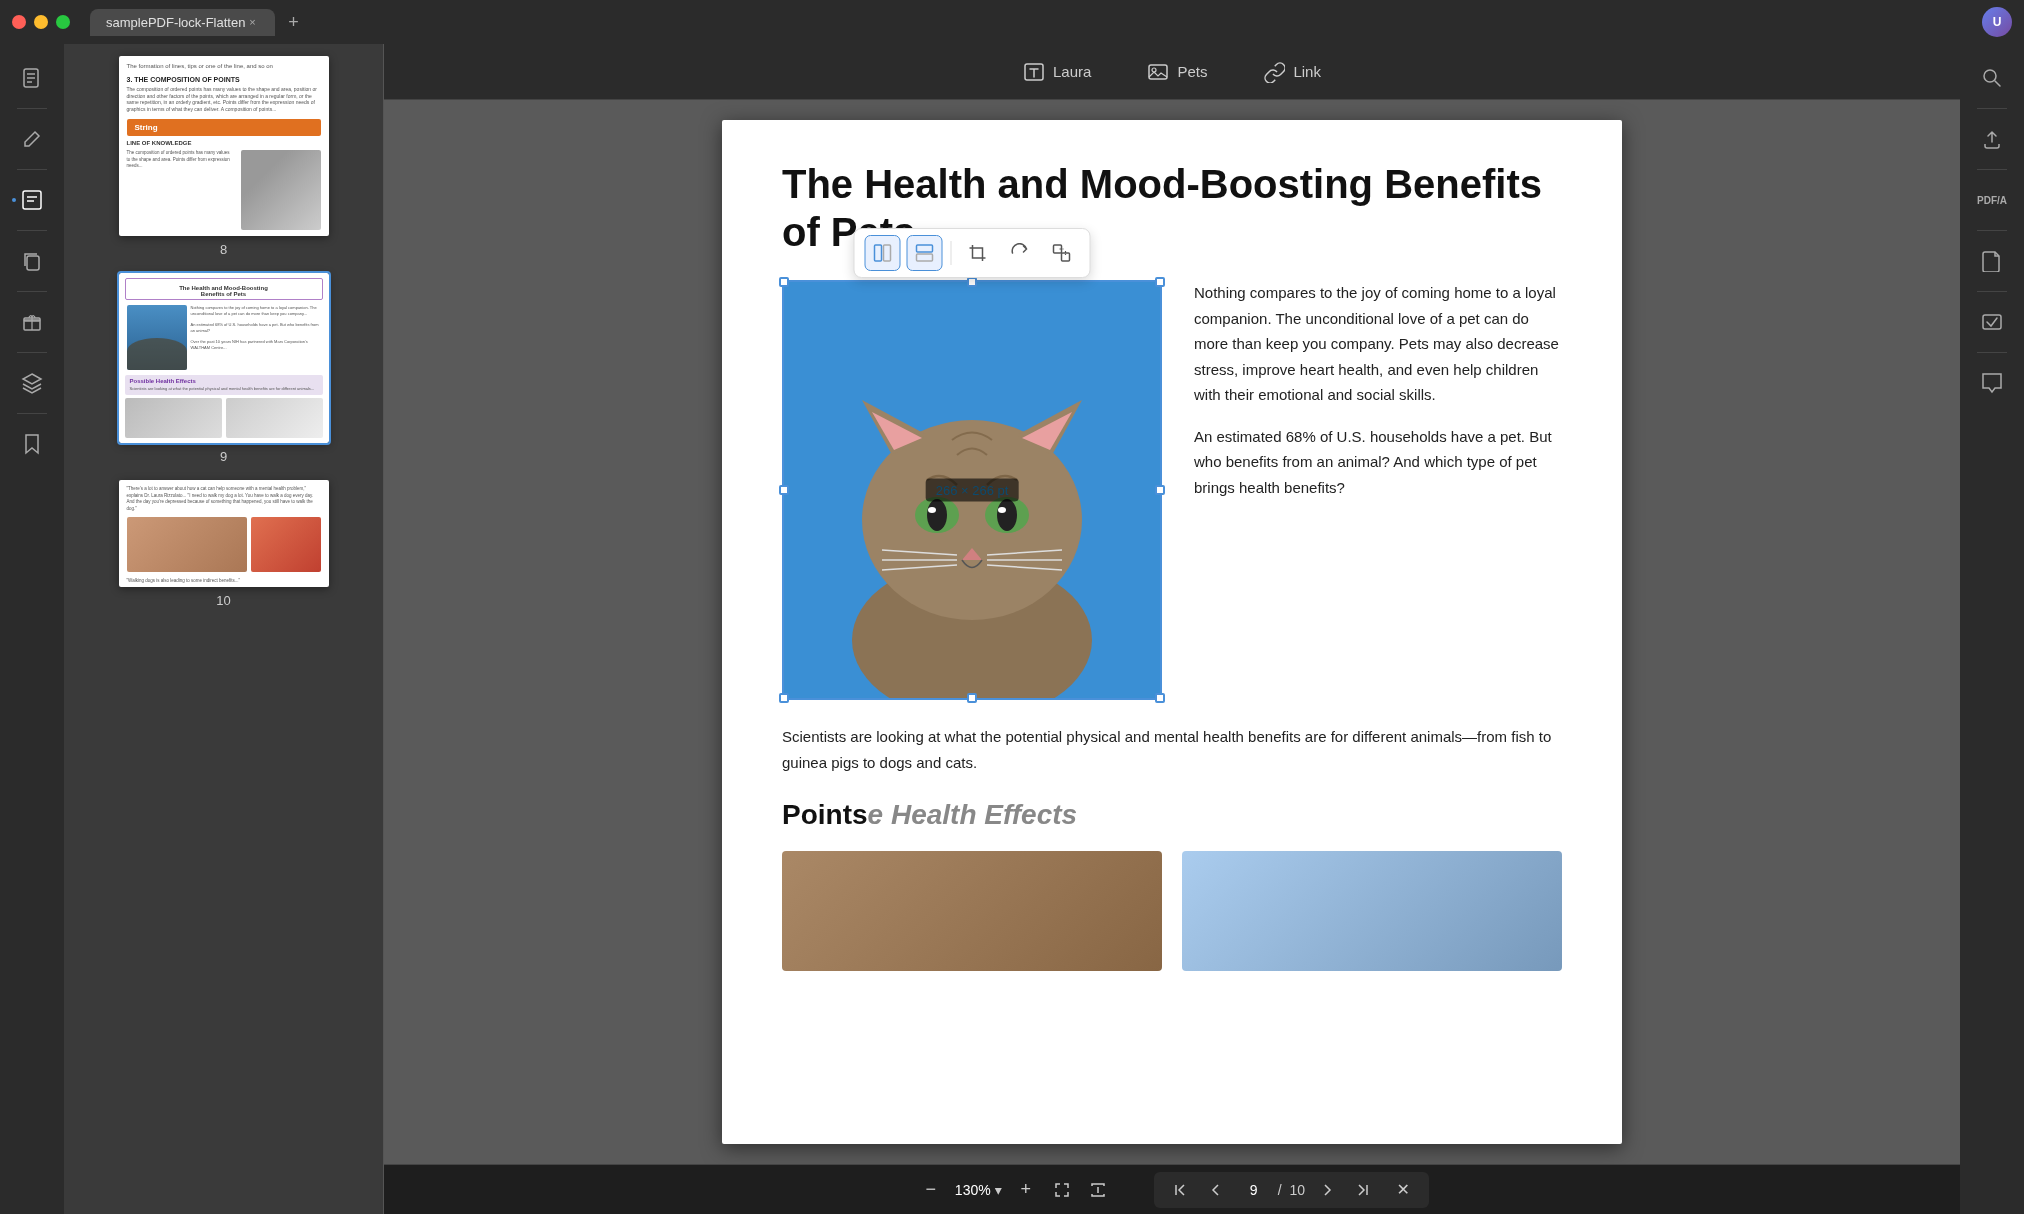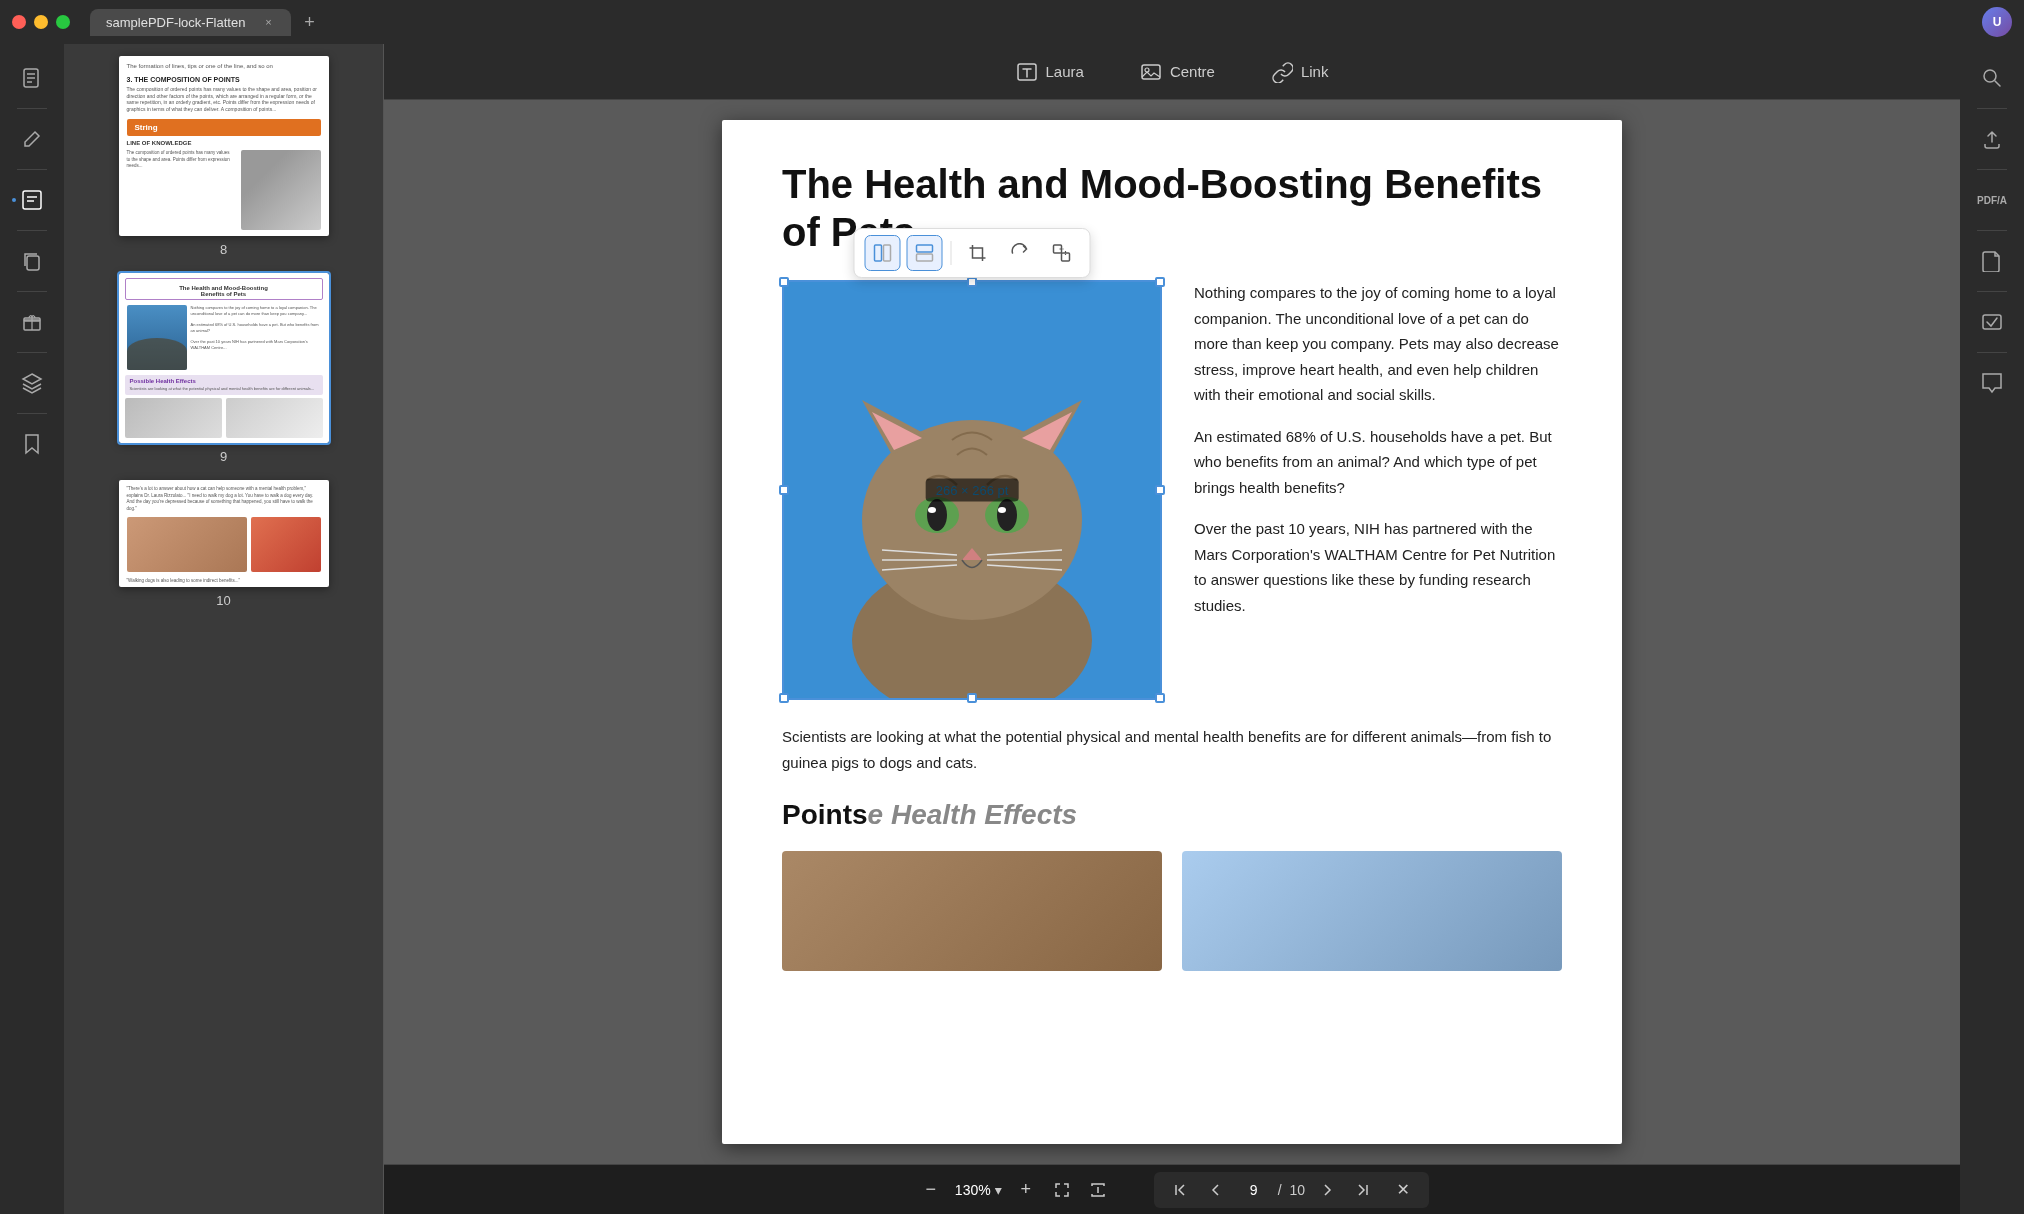--- a/index.html
+++ b/index.html
@@ -45,21 +45,21 @@
       flex: 1;
     }
     .tab {
       background: #4a4a4a;
       border-radius: 8px 8px 0 0;
       padding: 6px 16px;
       color: #e0e0e0;
       font-size: 13px;
       display: flex;
       align-items: center;
-      gap: 16px;
+      gap: 0;
     }
     .tab-close {
       width: 14px;
       height: 14px;
       border-radius: 50%;
       border: none;
       background: transparent;
       color: #aaa;
       cursor: pointer;
       display: flex;
@@ -638,21 +638,21 @@
       </button>
 
       <button class="toolbar-btn">
         <div class="toolbar-icon">
           <svg width="22" height="22" viewBox="0 0 22 22" fill="none">
             <rect x="2" y="4" width="18" height="14" rx="2" stroke="#ccc" stroke-width="1.5" fill="none"></rect>
             <circle cx="7" cy="9" r="2" stroke="#ccc" stroke-width="1.2" fill="none"></circle>
             <path d="M2 16l5-5 4 4 3-3 6 4" stroke="#ccc" stroke-width="1.2"></path>
           </svg>
         </div>
-        <span>Centre</span>
+        <span>Pets</span>
       </button>
 
       <button class="toolbar-btn">
         <div class="toolbar-icon">
           <svg width="22" height="22" viewBox="0 0 22 22" fill="none">
             <path d="M10 13a5 5 0 0 0 7.54.54l3-3a5 5 0 0 0-7.07-7.07l-1.72 1.71" stroke="#ccc" stroke-width="1.5" fill="none"></path>
             <path d="M14 11a5 5 0 0 0-7.54-.54l-3 3a5 5 0 0 0 7.07 7.07l1.71-1.71" stroke="#ccc" stroke-width="1.5" fill="none"></path>
           </svg>
         </div>
         <span>Link</span>
@@ -753,21 +753,20 @@
               <div class="selection-handle handle-bm"></div>
               <div class="selection-handle handle-br"></div>
             </div>
 
             <div class="size-label">266 × 266 pt</div>
           </div>
 
           <div class="article-text">
             <p class="article-para">Nothing compares to the joy of coming home to a loyal companion. The unconditional love of a pet can do more than keep you company. Pets may also decrease stress, improve heart health,  and  even  help children  with  their emotional and social skills.</p>
             <p class="article-para">An estimated 68% of U.S. households have a pet. But who benefits from an animal? And which type of pet brings health benefits?</p>
-            <p class="article-para">Over  the  past  10  years,  NIH  has partnered with the Mars Corporation's WALTHAM Centre for  Pet  Nutrition  to answer  questions  like these by funding research studies.</p>
           </div>
         </div>
 
         <p class="article-footer">Scientists are looking at what the potential physical and mental health benefits are for different animals—from fish to guinea pigs to dogs and cats.</p>
 
         <div class="possible-heading">
           <span>Points</span><span style="color:#888; font-style:italic;">e Health Effects</span>
         </div>
 
         <div style="display:flex; gap:20px; margin-top:20px;">

